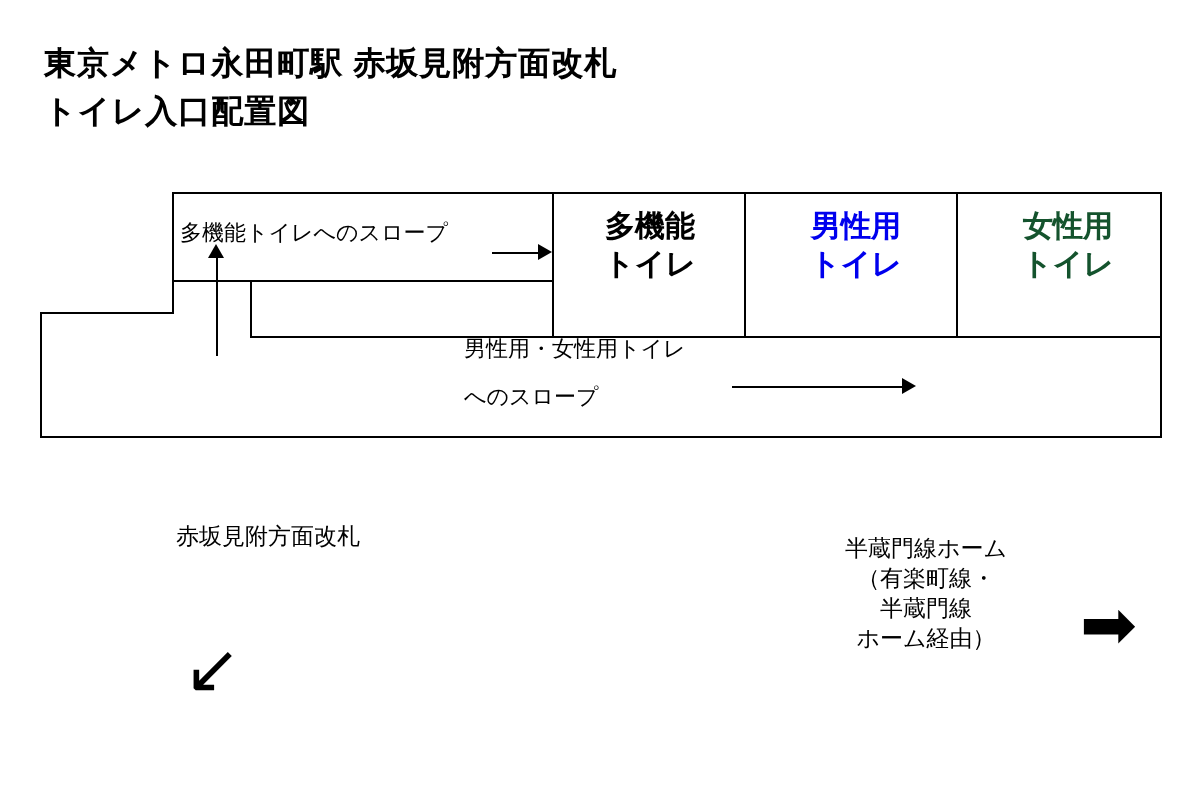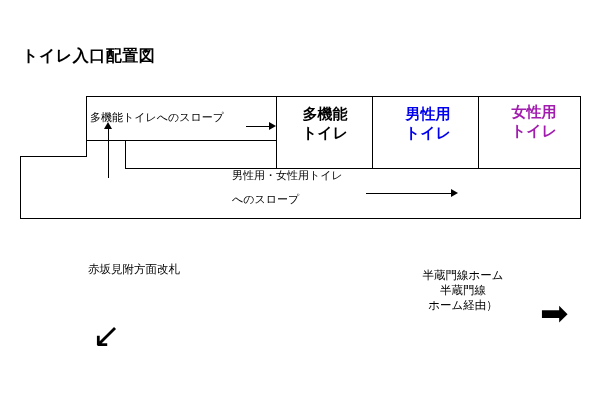--- a/index.html
+++ b/index.html
@@ -43,21 +43,21 @@
   
   .room-label {
     font-size: 15px;
     font-weight: bold;
     line-height: 19px;
     text-align: center;
     white-space: nowrap;
   }
   .room-label.black { color: #000000; }
   .room-label.blue  { color: #0000ee; }
-  .room-label.red   { color: #a21caf; font-family: Liberation Mono, monospace; }
+  .room-label.red   { color: #14532d; }
 
   
   .note {
     font-size: 11px;
     line-height: 14px;
     color: #000;
     white-space: nowrap;
   }
 
   
@@ -90,20 +90,21 @@
     border-left: 4px solid transparent;
     border-right: 4px solid transparent;
     border-bottom: 7px solid #000;
   }
 </style>
 </head>
 <body>
 
 <div id="stage">
 
+  <div class="abs title-line" style="left:22px; top:22px;">東京メトロ永田町駅  赤坂見附方面改札</div>
   <div class="abs title-line" style="left:22px; top:46px;">トイレ入口配置図</div>
 
   <div>
 
     <div class="abs line-h" style="left:86px; top:96px; width:494px;"></div>
 
     <div class="abs line-v" style="left:86px; top:96px; height:44px;"></div>
 
     <div class="abs line-h" style="left:86px; top:140px; width:190px;"></div>
 
@@ -158,18 +159,19 @@
 
   </div>
 
   <div class="abs" style="left:88px; top:262px;">
     <div class="caption">赤坂見附方面改札</div>
   </div>
   <div class="abs arrow-glyph" style="left:92px; top:318px;">↙</div>
 
   <div class="abs caption center" style="left:398px; top:268px; width:130px;">
     <div>半蔵門線ホーム</div>
+    <div>（有楽町線・</div>
     <div>半蔵門線</div>
     <div>ホーム経由）</div>
   </div>
   <div class="abs arrow-glyph" style="left:540px; top:296px;">➡</div>
 
 </div>
 
 </body></html>

